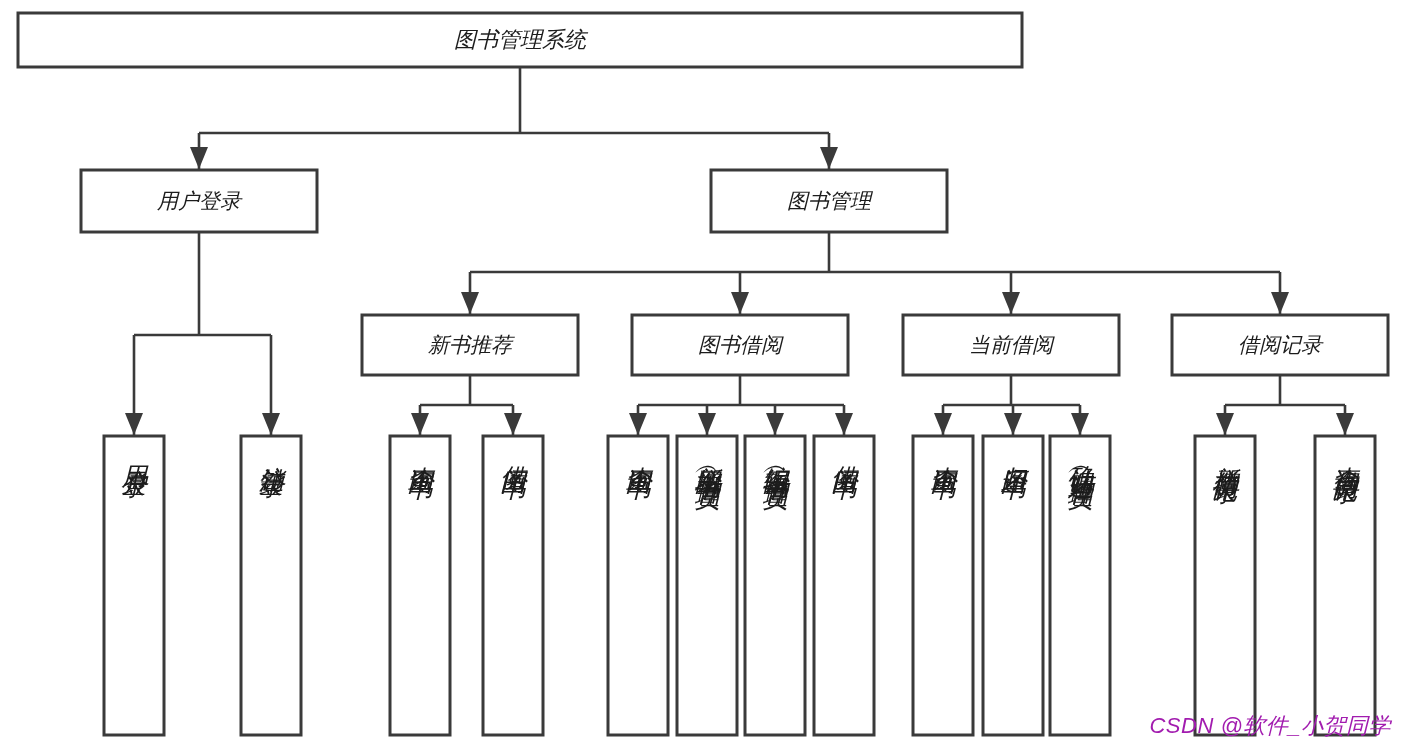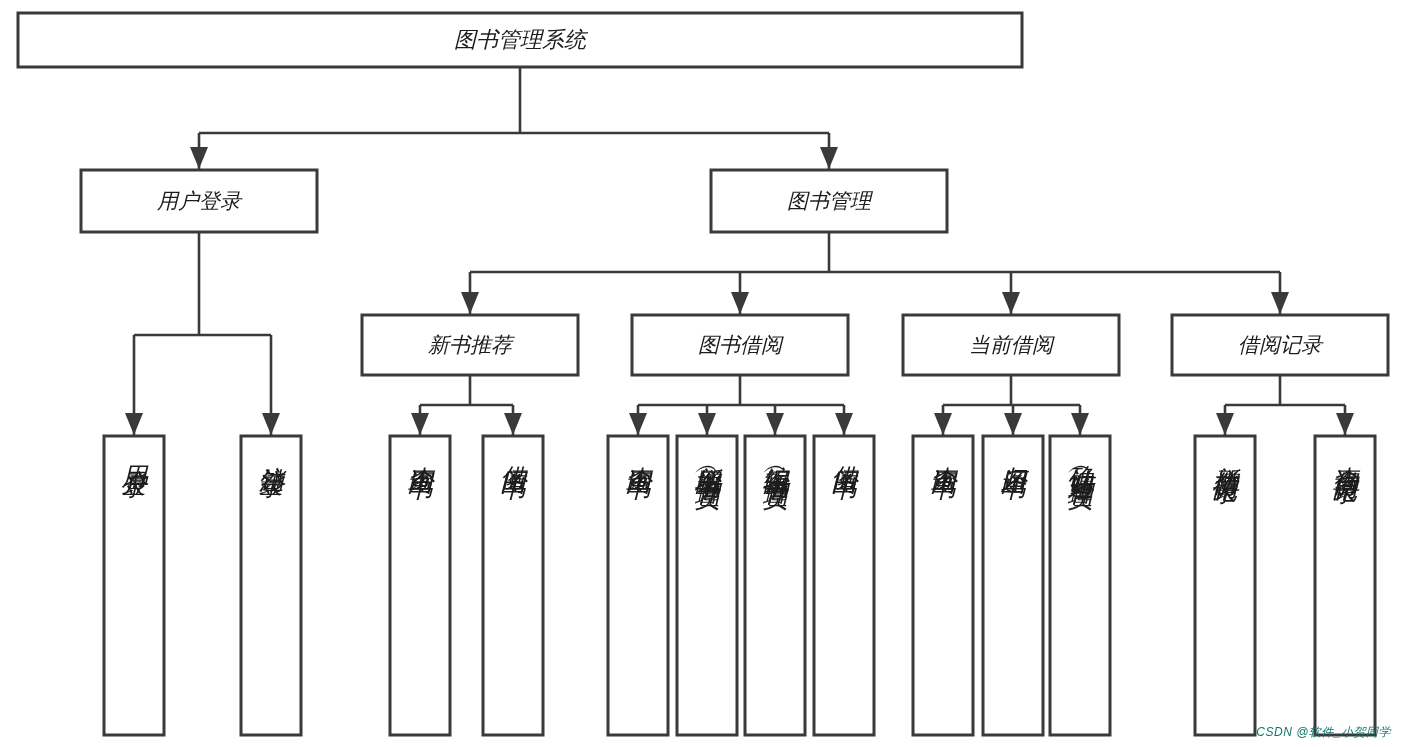--- a/index.html
+++ b/index.html
@@ -65,22 +65,22 @@
     line-height: 1;
     letter-spacing: 3px;
     color: #1c1c1c;
     white-space: nowrap;
   }
   .watermark {
     position: absolute;
     right: 14px;
     bottom: 6px;
     font-family: "Liberation Sans", "DejaVu Sans", sans-serif;
-    font-size: 12px;
-    color: #0f766e;
+    font-size: 22px;
+    color: #a21caf;
     letter-spacing: 0.5px;
     user-select: none;
   }
 </style>
 </head>
 <body>
 
 <div id="diagram-root">
 
   <svg id="diagram-svg" width="1405" height="747" viewBox="0 0 1405 747" xmlns="http://www.w3.org/2000/svg">

